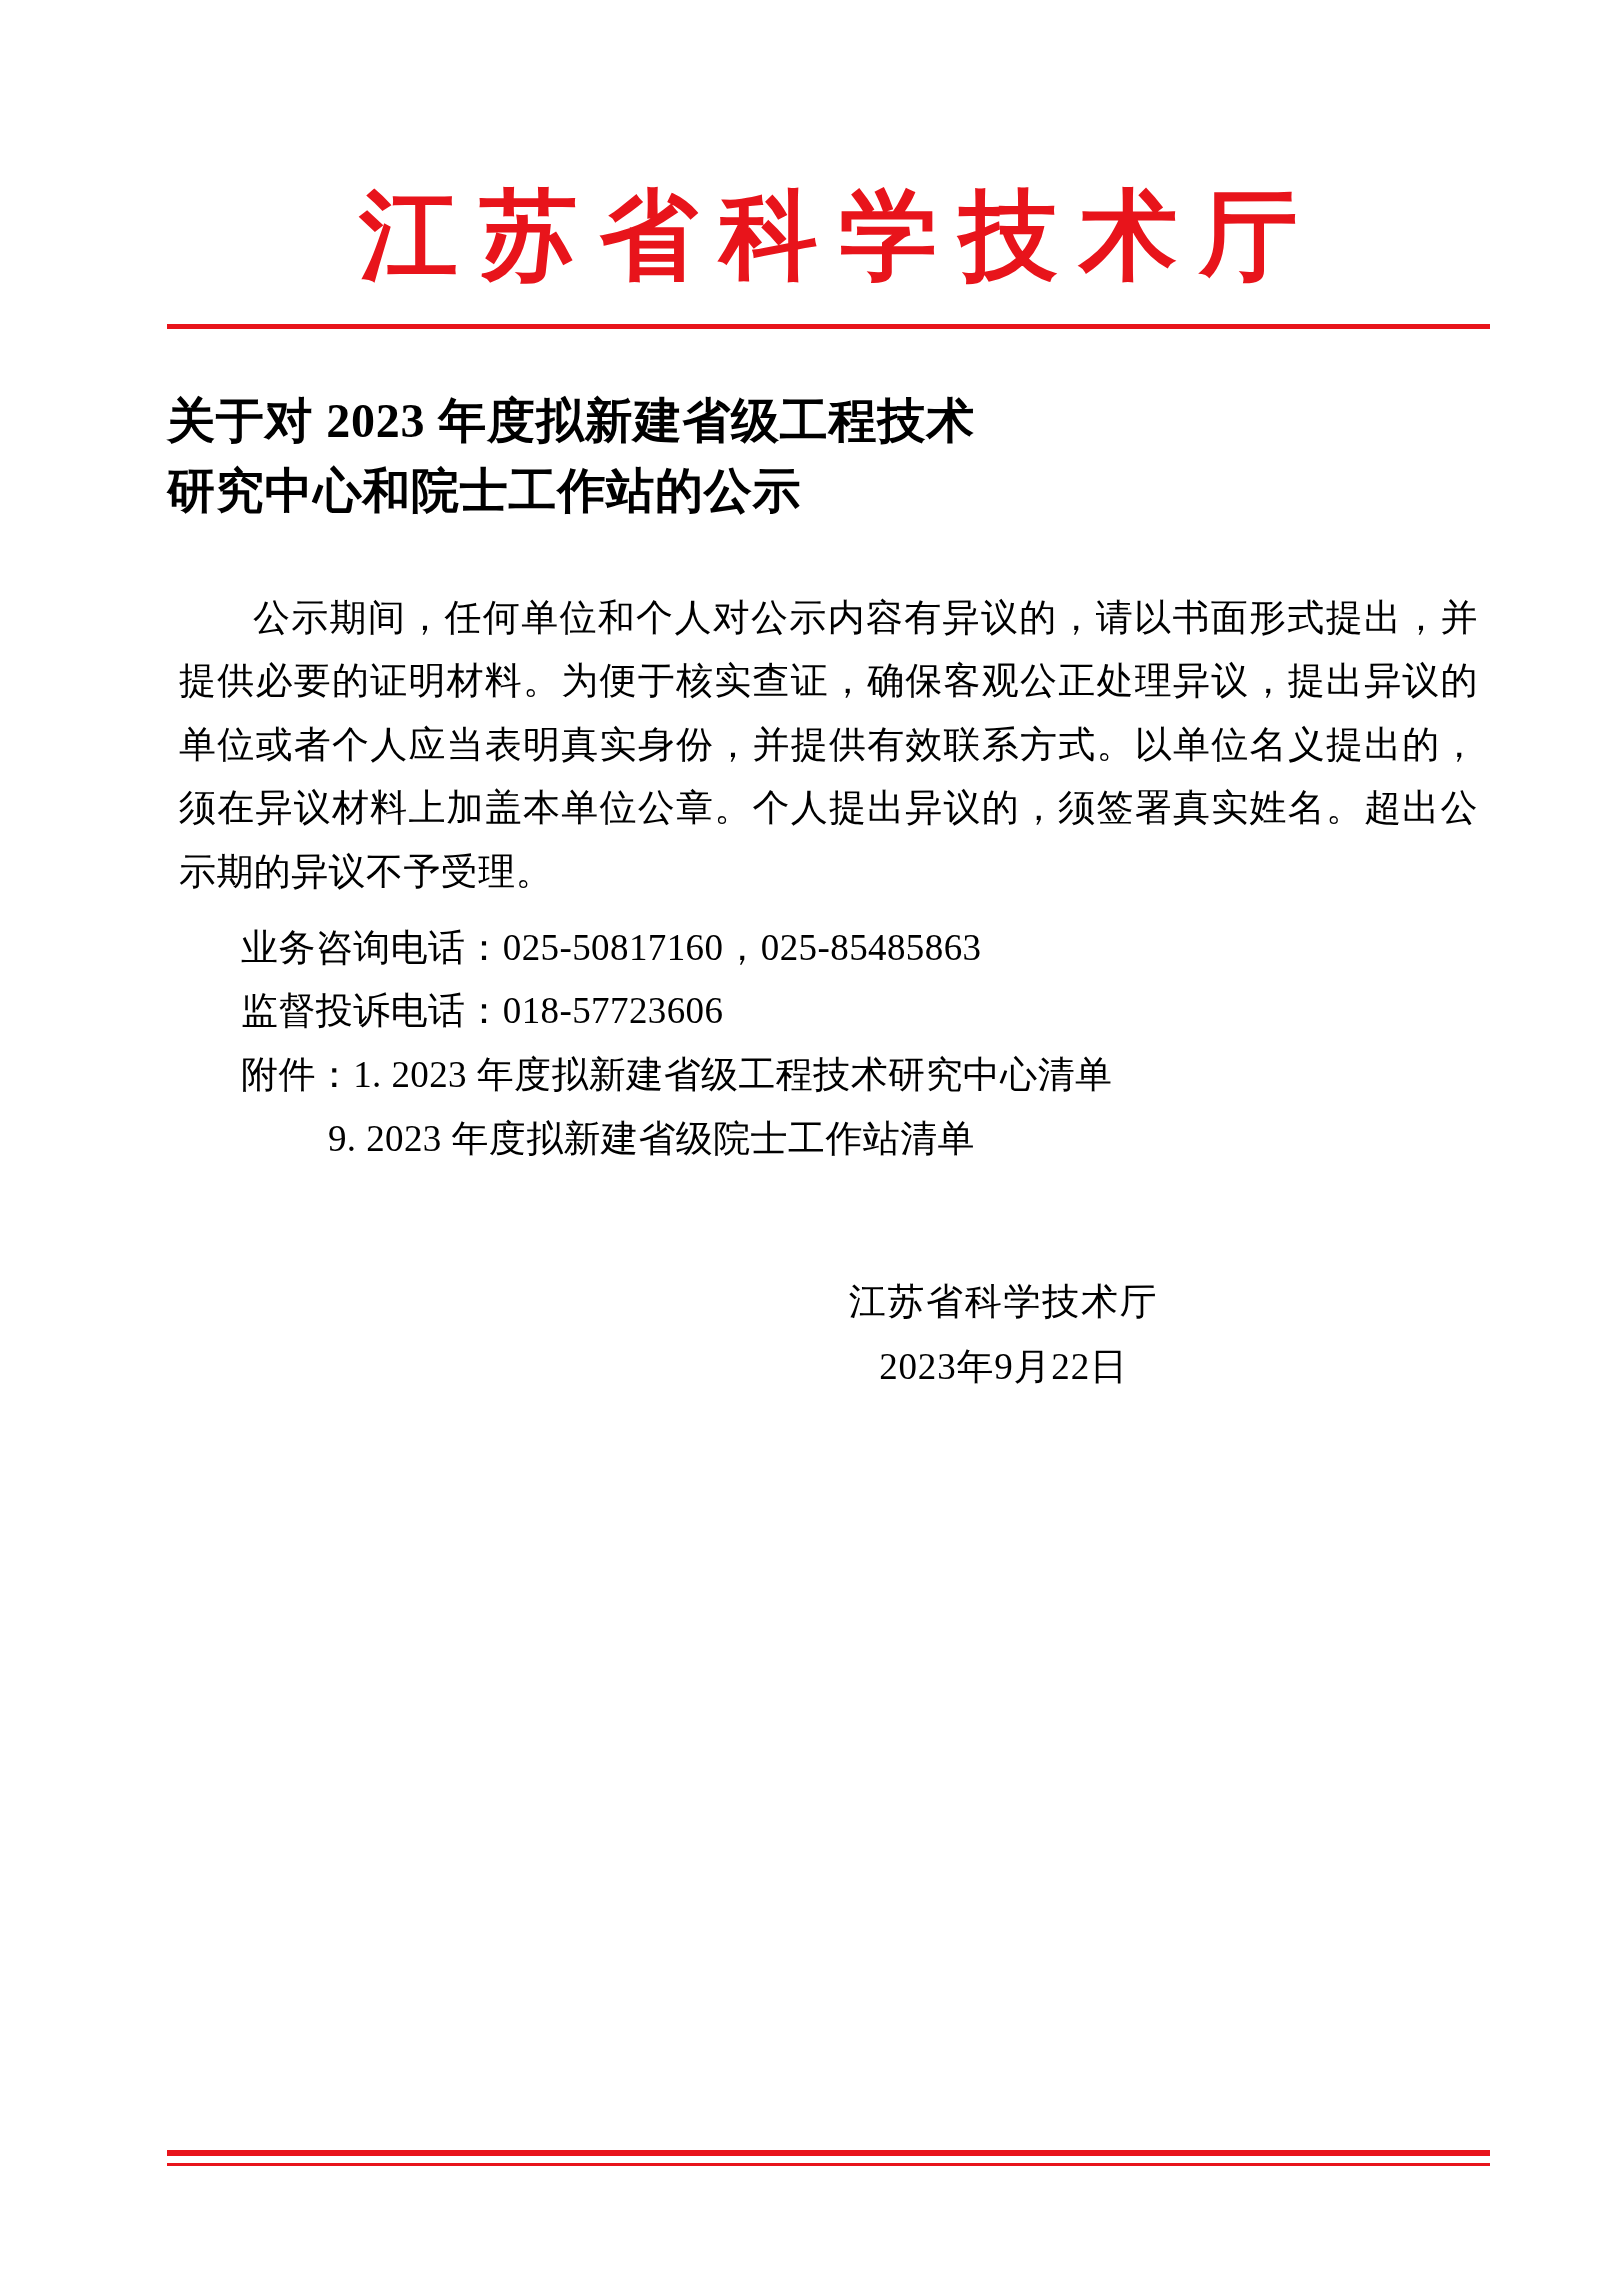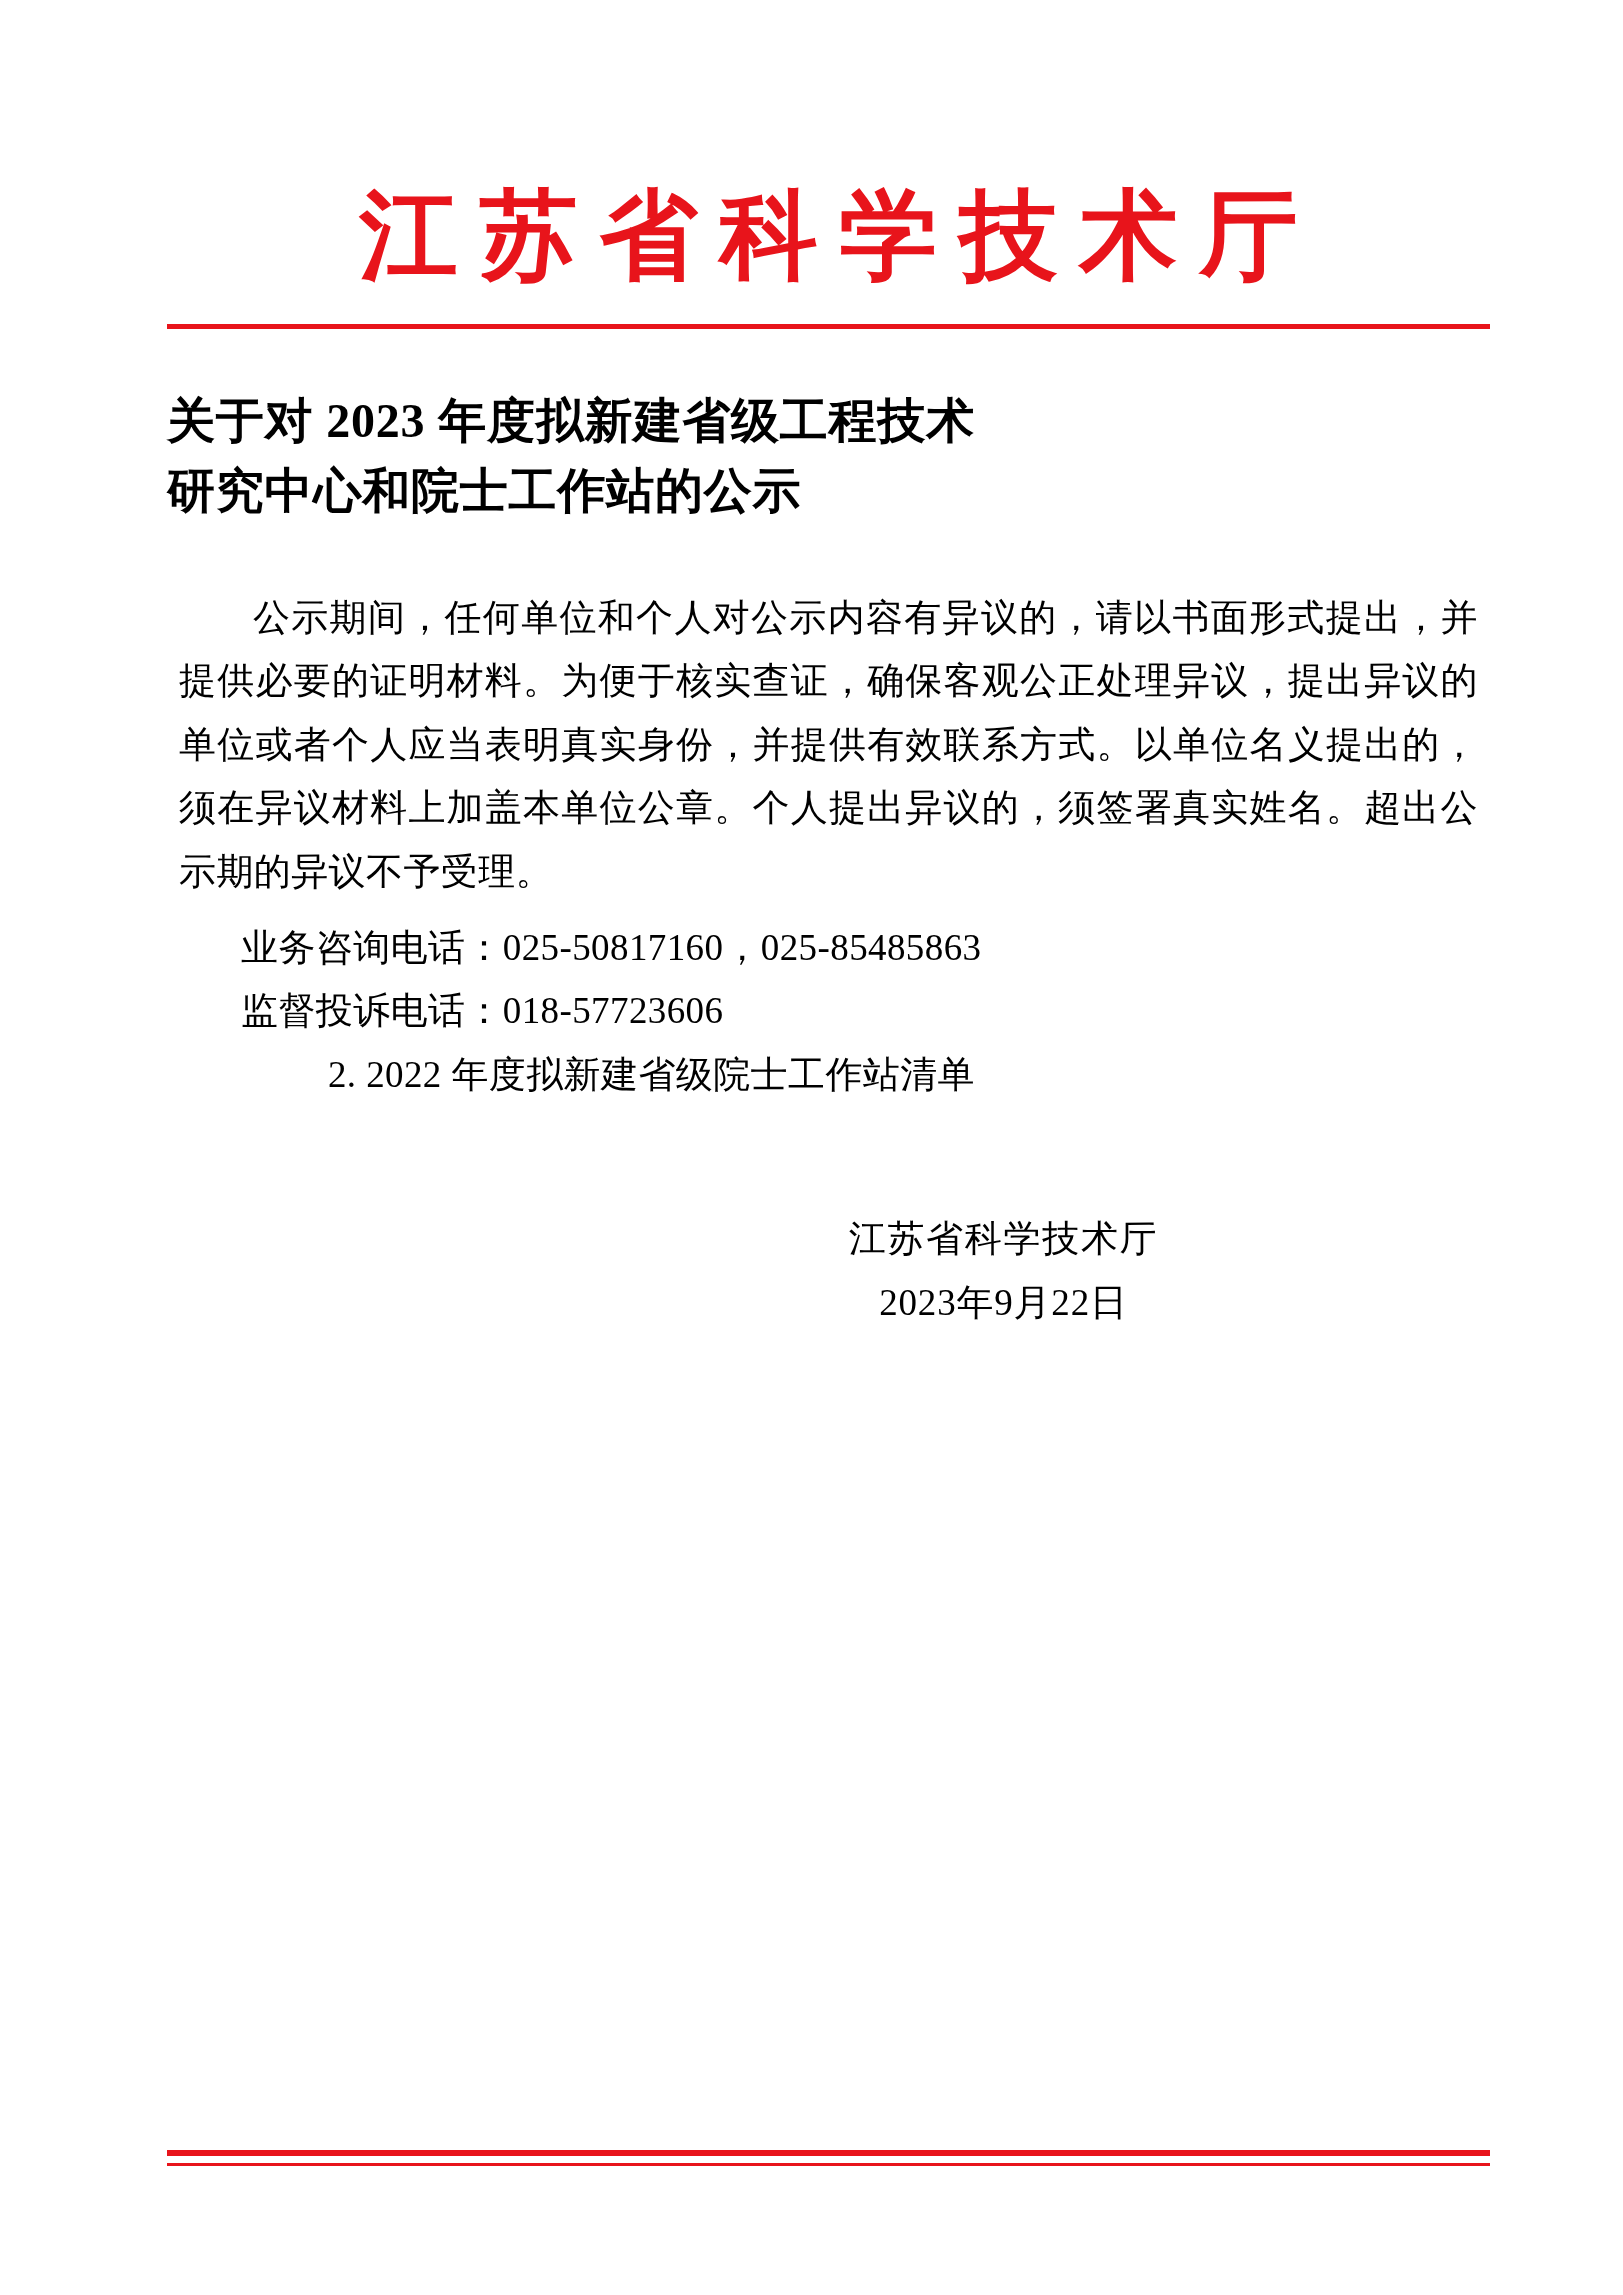--- a/index.html
+++ b/index.html
@@ -147,21 +147,22 @@
     </div>
 
     <div class="body-block">
 
 
       <p class="para-nospace">公示期间，任何单位和个人对公示内容有异议的，请以书面形式提出，并提供必要的证明材料。为便于核实查证，确保客观公正处理异议，提出异议的单位或者个人应当表明真实身份，并提供有效联系方式。以单位名义提出的，须在异议材料上加盖本单位公章。个人提出异议的，须签署真实姓名。超出公示期的异议不予受理。</p>
 
       <p class="contact-line">业务咨询电话：025-50817160，025-85485863</p>
       <p class="contact-line">监督投诉电话：018-57723606</p>
 
-      <p class="attach-line-2">2. 2022 年度拟新建省级院士工作站清单</p>
+      <p class="attach-line-1">附件：1. 2023 年度拟新建省级工程技术研究中心清单</p>
+      <p class="attach-line-2">9. 2023 年度拟新建省级院士工作站清单</p>
 
     </div>
 
     <div class="signature">
       <div class="sig-org">江苏省科学技术厅</div>
       <div class="sig-date">2023年9月22日</div>
     </div>
 
   </div>
 

